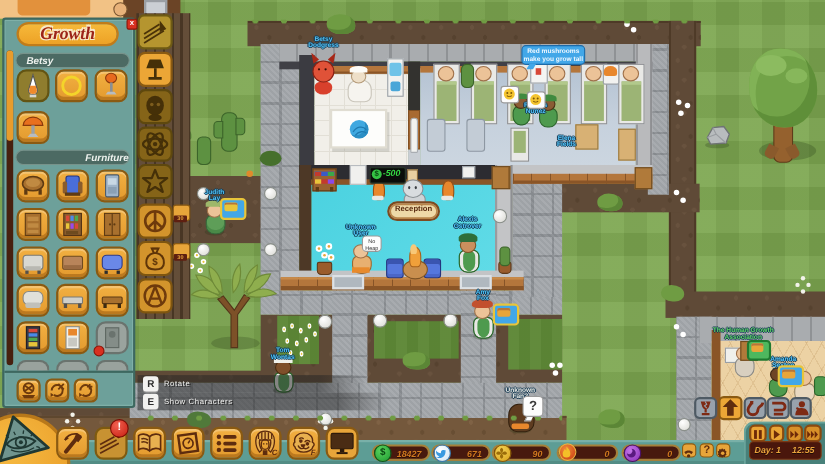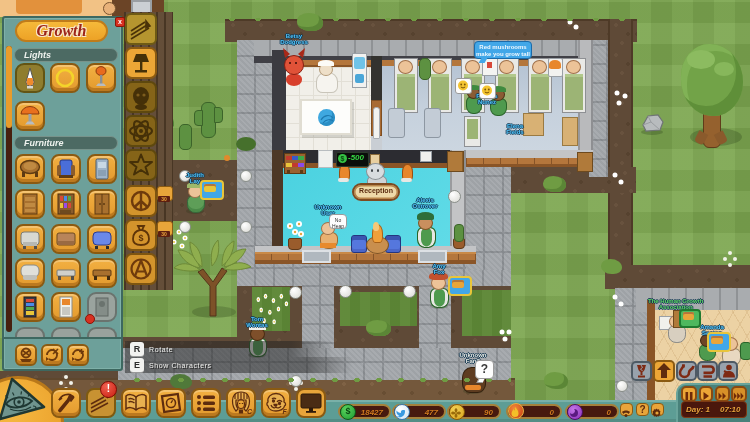--- a/index.html
+++ b/index.html
@@ -649,21 +649,21 @@
 
 <div class="abs" style="left:15px;top:20px;width:93px;height:22px;background:linear-gradient(#f6b93a,#eda226);border:2px solid #c07c1a;border-radius:12px;box-sizing:border-box;z-index:51;"></div>
 <div class="abs" style="left:15px;top:22px;width:93px;height:18px;z-index:52;text-align:center;font-family:'Liberation Serif',serif;font-style:italic;font-weight:bold;font-size:16px;color:#9c2418;text-shadow:1px 1px 0 #f8e8c8,-1px -1px 0 #f8e8c8,1px -1px 0 #f8e8c8,-1px 1px 0 #f8e8c8;">Growth</div>
 
 <div class="abs" style="left:115px;top:17px;width:8px;height:8px;background:#d83020;border:1px solid #8a1408;border-radius:2px;z-index:53;color:#fff;font-size:7px;line-height:8px;text-align:center;font-weight:bold;">x</div>
 
 <div class="abs" style="left:6px;top:46px;width:6px;height:286px;background:#47200f;border-radius:3px;z-index:51;"></div>
 
 <div class="abs" style="left:6px;top:46px;width:6px;height:82px;background:#e89c2c;border-radius:3px;z-index:52;"></div>
 
-<div class="shead" style="top:48px;z-index:51;">Lights</div>
+<div class="shead" style="top:48px;z-index:51;">Betsy</div>
 
 <div class="abs" style="left:15px;top:63px;width:30px;height:30px;background:#8f7d2e;border:2px solid #635413;border-radius:9px;box-sizing:border-box;z-index:51;">
 <svg width="26" height="26" viewBox="0 0 26 26">
       <path d="M13 3 l4 14 a4 4 0 0 1 -8 0 z" fill="#fff" stroke="#555" stroke-width="1"></path>
       <path d="M10.5 13 l5 0 l1 4 a3.5 3.5 0 0 1 -7 0 z" fill="#f08a2c"></path>
       <rect x="10" y="21" width="6" height="2.5" fill="#d8d8d4"></rect>
     </svg></div>
 
 <div class="obtn" style="left:50px;top:63px;width:30px;height:30px;z-index:51;">
 <svg width="26" height="26" viewBox="0 0 26 26">
@@ -677,21 +677,21 @@
       <path d="M8 21 h10 l-2 -2.5 h-6 z" fill="#b8bcc0"></path>
     </svg></div>
 
 <div class="obtn" style="left:15px;top:101px;width:30px;height:30px;z-index:51;">
 <svg width="26" height="26" viewBox="0 0 26 26">
       <path d="M4 11 a9 7.5 0 0 1 18 0 z" fill="#e8701e" stroke="#8a3a0c"></path>
       <rect x="11.5" y="11" width="3" height="8" fill="#9aa0a6"></rect>
       <path d="M8 21.5 h10 l-2.5 -3 h-5 z" fill="#b8bcc0"></path>
     </svg></div>
 
-<div class="shead" style="top:136px;z-index:51;">Furniture</div>
+<div class="shead" style="top:136px;z-index:51;text-align:right;">Furniture</div>
 
 <div class="obtn" style="left:15px;top:154px;width:30px;height:30px;z-index:51;">
 <svg width="26" height="26" viewBox="0 0 26 26">
       <ellipse cx="13" cy="11" rx="9.5" ry="6.5" fill="#a8702e" stroke="#5e3a12" stroke-width="1.4"></ellipse>
       <ellipse cx="13" cy="10" rx="6.5" ry="4" fill="#c08a42"></ellipse>
       <rect x="5" y="16" width="3" height="5" fill="#5e3a12"></rect>
       <rect x="18" y="16" width="3" height="5" fill="#5e3a12"></rect>
     </svg></div>
 
 <div class="obtn" style="left:51px;top:154px;width:30px;height:30px;z-index:51;">
@@ -968,21 +968,21 @@
       <path d="M35 30 c2 0 3 1 3 2"></path>
     </g>
   </svg>
 
 <div class="cntr" style="left:338px;top:404px;width:53px;">
     <div class="val">18427</div>
   </div>
 <div class="coin" style="left:340px;top:404px;background:radial-gradient(circle at 38% 32%,#5ad45e,#1e9a30);border:1.5px solid #0e5a1a;z-index:57;color:#0a4a12;font-size:9px;line-height:13px;text-align:center;font-weight:bold;">$</div>
 
 <div class="cntr" style="left:392px;top:404px;width:54px;">
-    <div class="val">477</div>
+    <div class="val">671</div>
   </div>
 <div class="coin" style="left:394px;top:404px;background:radial-gradient(circle at 38% 32%,#ffffff,#cfe4f4);border:1.5px solid #3a7ab0;z-index:57;"><svg width="12" height="12" viewBox="0 0 12 12">
       <path d="M10 3 C9 3.5 9 3 8 3 C6 3 5.5 5 6 6 C4 6 2.5 5 1.5 3.5 C1 6 2 8 4.5 9 C3.5 9.6 2.5 9.7 1.5 9.5 C3 10.7 7 11 9 8 C10 6.5 10.2 4.5 10 3 Z" fill="#3a9ae0"></path>
     </svg></div>
 
 <div class="cntr" style="left:447px;top:404px;width:54px;">
     <div class="val">90</div>
   </div>
 <div class="coin" style="left:449px;top:404px;background:radial-gradient(circle at 38% 32%,#f4d458,#d8a018);border:1.5px solid #8a5c08;z-index:57;"><svg width="12" height="12" viewBox="0 0 12 12">
       <g fill="#9a6c0a">
@@ -1031,13 +1031,13 @@
 <div class="abs" style="left:715px;top:386px;width:15px;height:16px;background:#d89028;border:2px solid #8a4a10;border-radius:5px;box-sizing:border-box;z-index:60;"><svg width="11" height="12" viewBox="0 0 11 12">
       <path d="M1.5 2.5 L5 6 L1.5 9.5 Z M5.5 2.5 L9 6 L5.5 9.5 Z" fill="#6e2a08"></path>
     </svg></div>
 
 <div class="abs" style="left:731px;top:386px;width:16px;height:16px;background:#d89028;border:2px solid #8a4a10;border-radius:5px;box-sizing:border-box;z-index:60;"><svg width="12" height="12" viewBox="0 0 12 12">
       <path d="M0.8 2.5 L3.8 6 L0.8 9.5 Z M4.2 2.5 L7.2 6 L4.2 9.5 Z M7.6 2.5 L10.6 6 L7.6 9.5 Z" fill="#6e2a08"></path>
     </svg></div>
 
 <div class="abs" style="left:681px;top:401px;width:66px;height:17px;background:#4a170c;border:1.5px solid #7e3a14;border-radius:4px;box-sizing:border-box;z-index:60;"></div>
 <div class="abs" style="left:686px;top:405px;z-index:61;color:#e8a33d;font-size:8px;font-weight:bold;font-style:italic;text-shadow:0 1px 0 #1e0a04;">Day: 1</div>
-<div class="abs" style="left:720px;top:405px;z-index:61;color:#e8a33d;font-size:8px;font-weight:bold;font-style:italic;text-shadow:0 1px 0 #1e0a04;">07:10</div>
+<div class="abs" style="left:720px;top:405px;z-index:61;color:#e8a33d;font-size:8px;font-weight:bold;font-style:italic;text-shadow:0 1px 0 #1e0a04;">12:55</div>
 
 </body></html>

